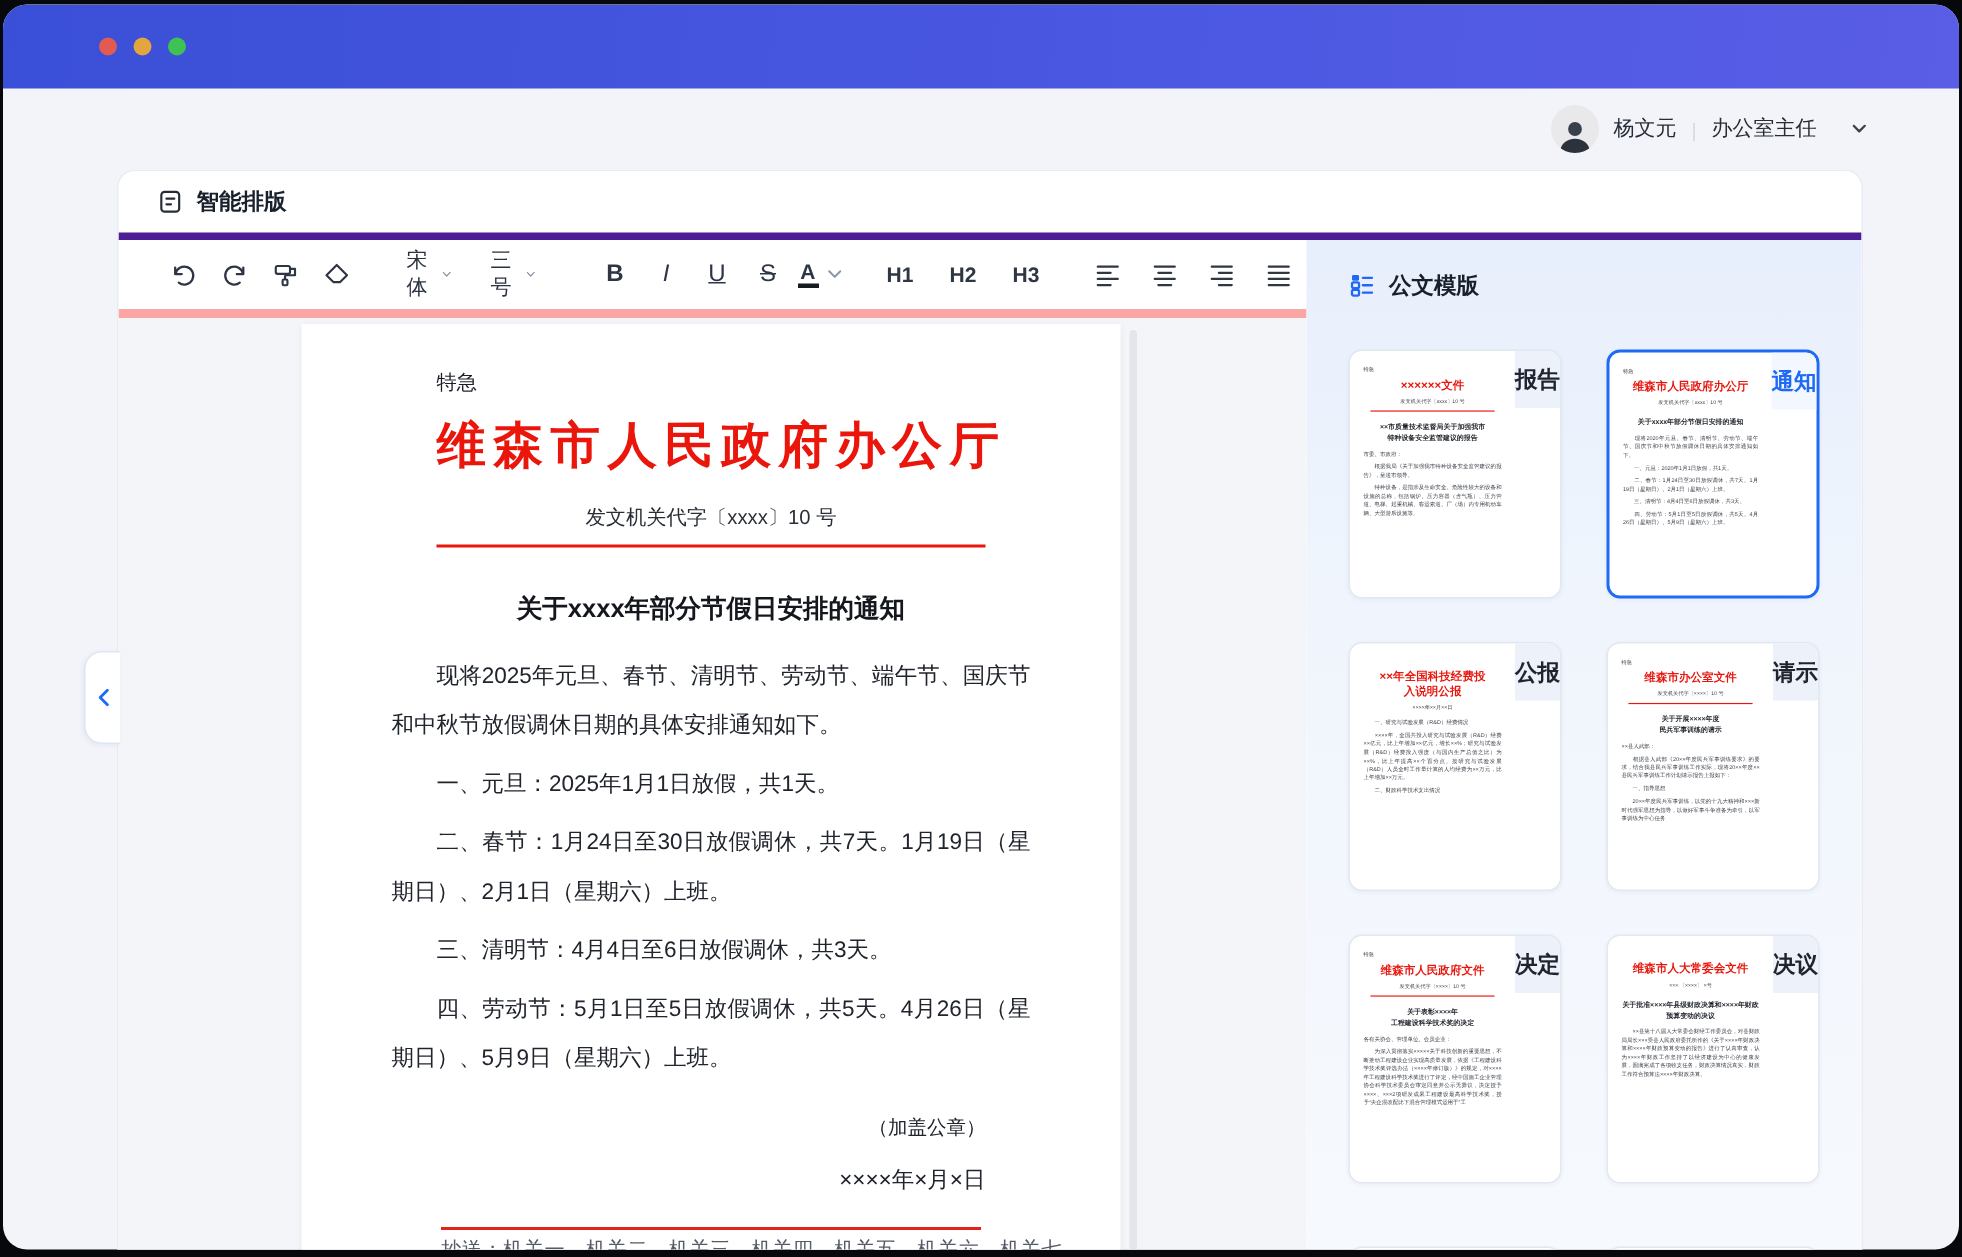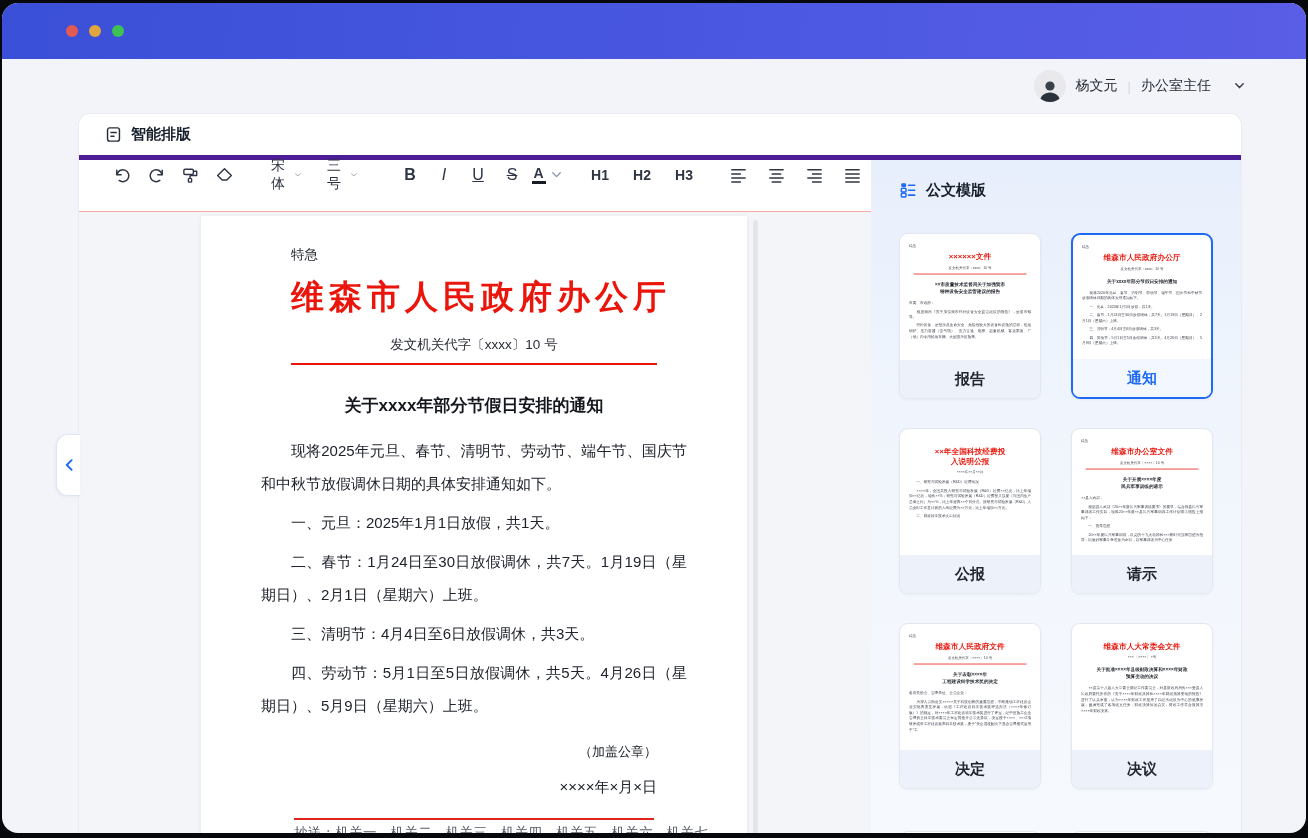--- a/index.html
+++ b/index.html
@@ -19,21 +19,21 @@
   .user-role { font-size:14px; color:#272c36; }
 
   
   .main-card { position:absolute; left:76px; right:64px; top:110px; bottom:-60px; background:#fff; border:1px solid #e9ecf2; border-bottom:none; border-radius:12px 12px 0 0; display:flex; flex-direction:column; overflow:hidden; }
   .card-title-row { height:46px; display:flex; align-items:center; gap:9px; padding-left:26px; border-bottom:5px solid #4c1d95; flex:none; }
   .card-title { font-size:15px; font-weight:bold; color:#18202c; }
   .card-body { flex:1; display:flex; min-height:0; }
 
   
   .editor { flex:1; display:flex; flex-direction:column; min-width:0; }
-  .toolbar { height:52px; flex:none; border-bottom:1px solid #fca5a5; display:flex; align-items:flex-start; padding-left:28px; }
+  .toolbar { height:52px; flex:none; border-bottom:6px solid #fca5a5; display:flex; align-items:center; padding-left:28px; }
   .tb-btn { display:flex; align-items:center; justify-content:center; height:30px; min-width:30px; border-radius:5px; cursor:pointer; color:#2e3645; margin-right:4px; }
   .tb-btn svg { display:block; }
   .tb-divider { width:1px; height:22px; background:#e2e5ea; margin:0 12px 0 8px; }
   .tb-select { display:flex; align-items:center; gap:7px; font-size:14px; color:#2b323e; padding:0 8px; height:30px; border-radius:5px; cursor:pointer; margin-right:10px; }
   .tb-letter { font-size:16px; font-weight:bold; }
   .tb-i { font-style:italic; font-weight:500; font-size:16px; }
   .tb-u { text-decoration:underline; font-weight:500; font-size:16px; }
   .tb-s { text-decoration:line-through; font-weight:500; font-size:16px; }
   .tb-color { display:flex; flex-direction:column; align-items:center; line-height:1; }
   .tb-color .a { font-size:14px; font-weight:bold; }
@@ -56,21 +56,21 @@
   .doc-sign { margin-top:13px; text-align:right; padding-right:30px; font-size:13px; line-height:33px; color:#20242c; }
   .doc-date { text-align:right; padding-right:30px; font-size:15px; line-height:33px; color:#20242c; margin-top:2px; }
   .doc-footer { margin:15px 33px 0; border-top:2px solid #e0241a; border-bottom:2px solid #e0241a; }
   .cc-row { border-bottom:1.5px solid #e0241a; height:26px; display:flex; align-items:center; font-size:13.5px; color:#555b66; letter-spacing:.3px; white-space:nowrap; }
 
   
   .tpanel { width:370px; flex:none; background:linear-gradient(180deg,#e8effc 0%,#f1f6fd 40%,#f7fafe 100%); padding:21px 28px 0; overflow:hidden; }
   .tpanel-header { display:flex; align-items:flex-start; gap:9px; }
   .tpanel-title { font-size:15px; font-weight:bold; color:#18202c; }
   .tgrid { margin-top:33px; display:grid; grid-template-columns:1fr 1fr; column-gap:30px; row-gap:29px; }
-  .tcard { background:#fff; border:1px solid #e2e7f0; border-radius:9px; overflow:hidden; height:166px; display:flex; flex-direction:column; box-shadow:0 1px 3px rgba(40,60,100,.05); cursor:pointer; }
+  .tcard { background:#fff; border:1px solid #e2e7f0; border-radius:9px; overflow:hidden; height:166px; display:flex; flex-direction:row; box-shadow:0 1px 3px rgba(40,60,100,.05); cursor:pointer; }
   .tcard.selected { border:2px solid #1f6af5; }
   .thumb { flex:1; overflow:hidden; padding:10px 9px 0; }
   .thumb-inner { width:260%; transform:scale(0.385); transform-origin:0 0; }
   .t-tag { font-size:9px; color:#30343c; }
   .t-red { font-size:20px; font-weight:bold; color:#e8160c; text-align:center; margin-top:7px; line-height:1.3; white-space:pre-line; }
   .t-docno { font-size:9px; color:#40454e; text-align:center; margin-top:9px; }
   .t-rule { height:2px; background:#e8160c; margin:9px 12px 0; }
   .t-heading { font-size:12px; font-weight:bold; color:#1d2128; text-align:center; margin-top:17px; line-height:1.55; white-space:pre-line; }
   .t-body { margin-top:13px; }
   .t-body p { font-size:9.5px; color:#3a3f48; line-height:1.55; margin-top:7px; text-align:justify; }

